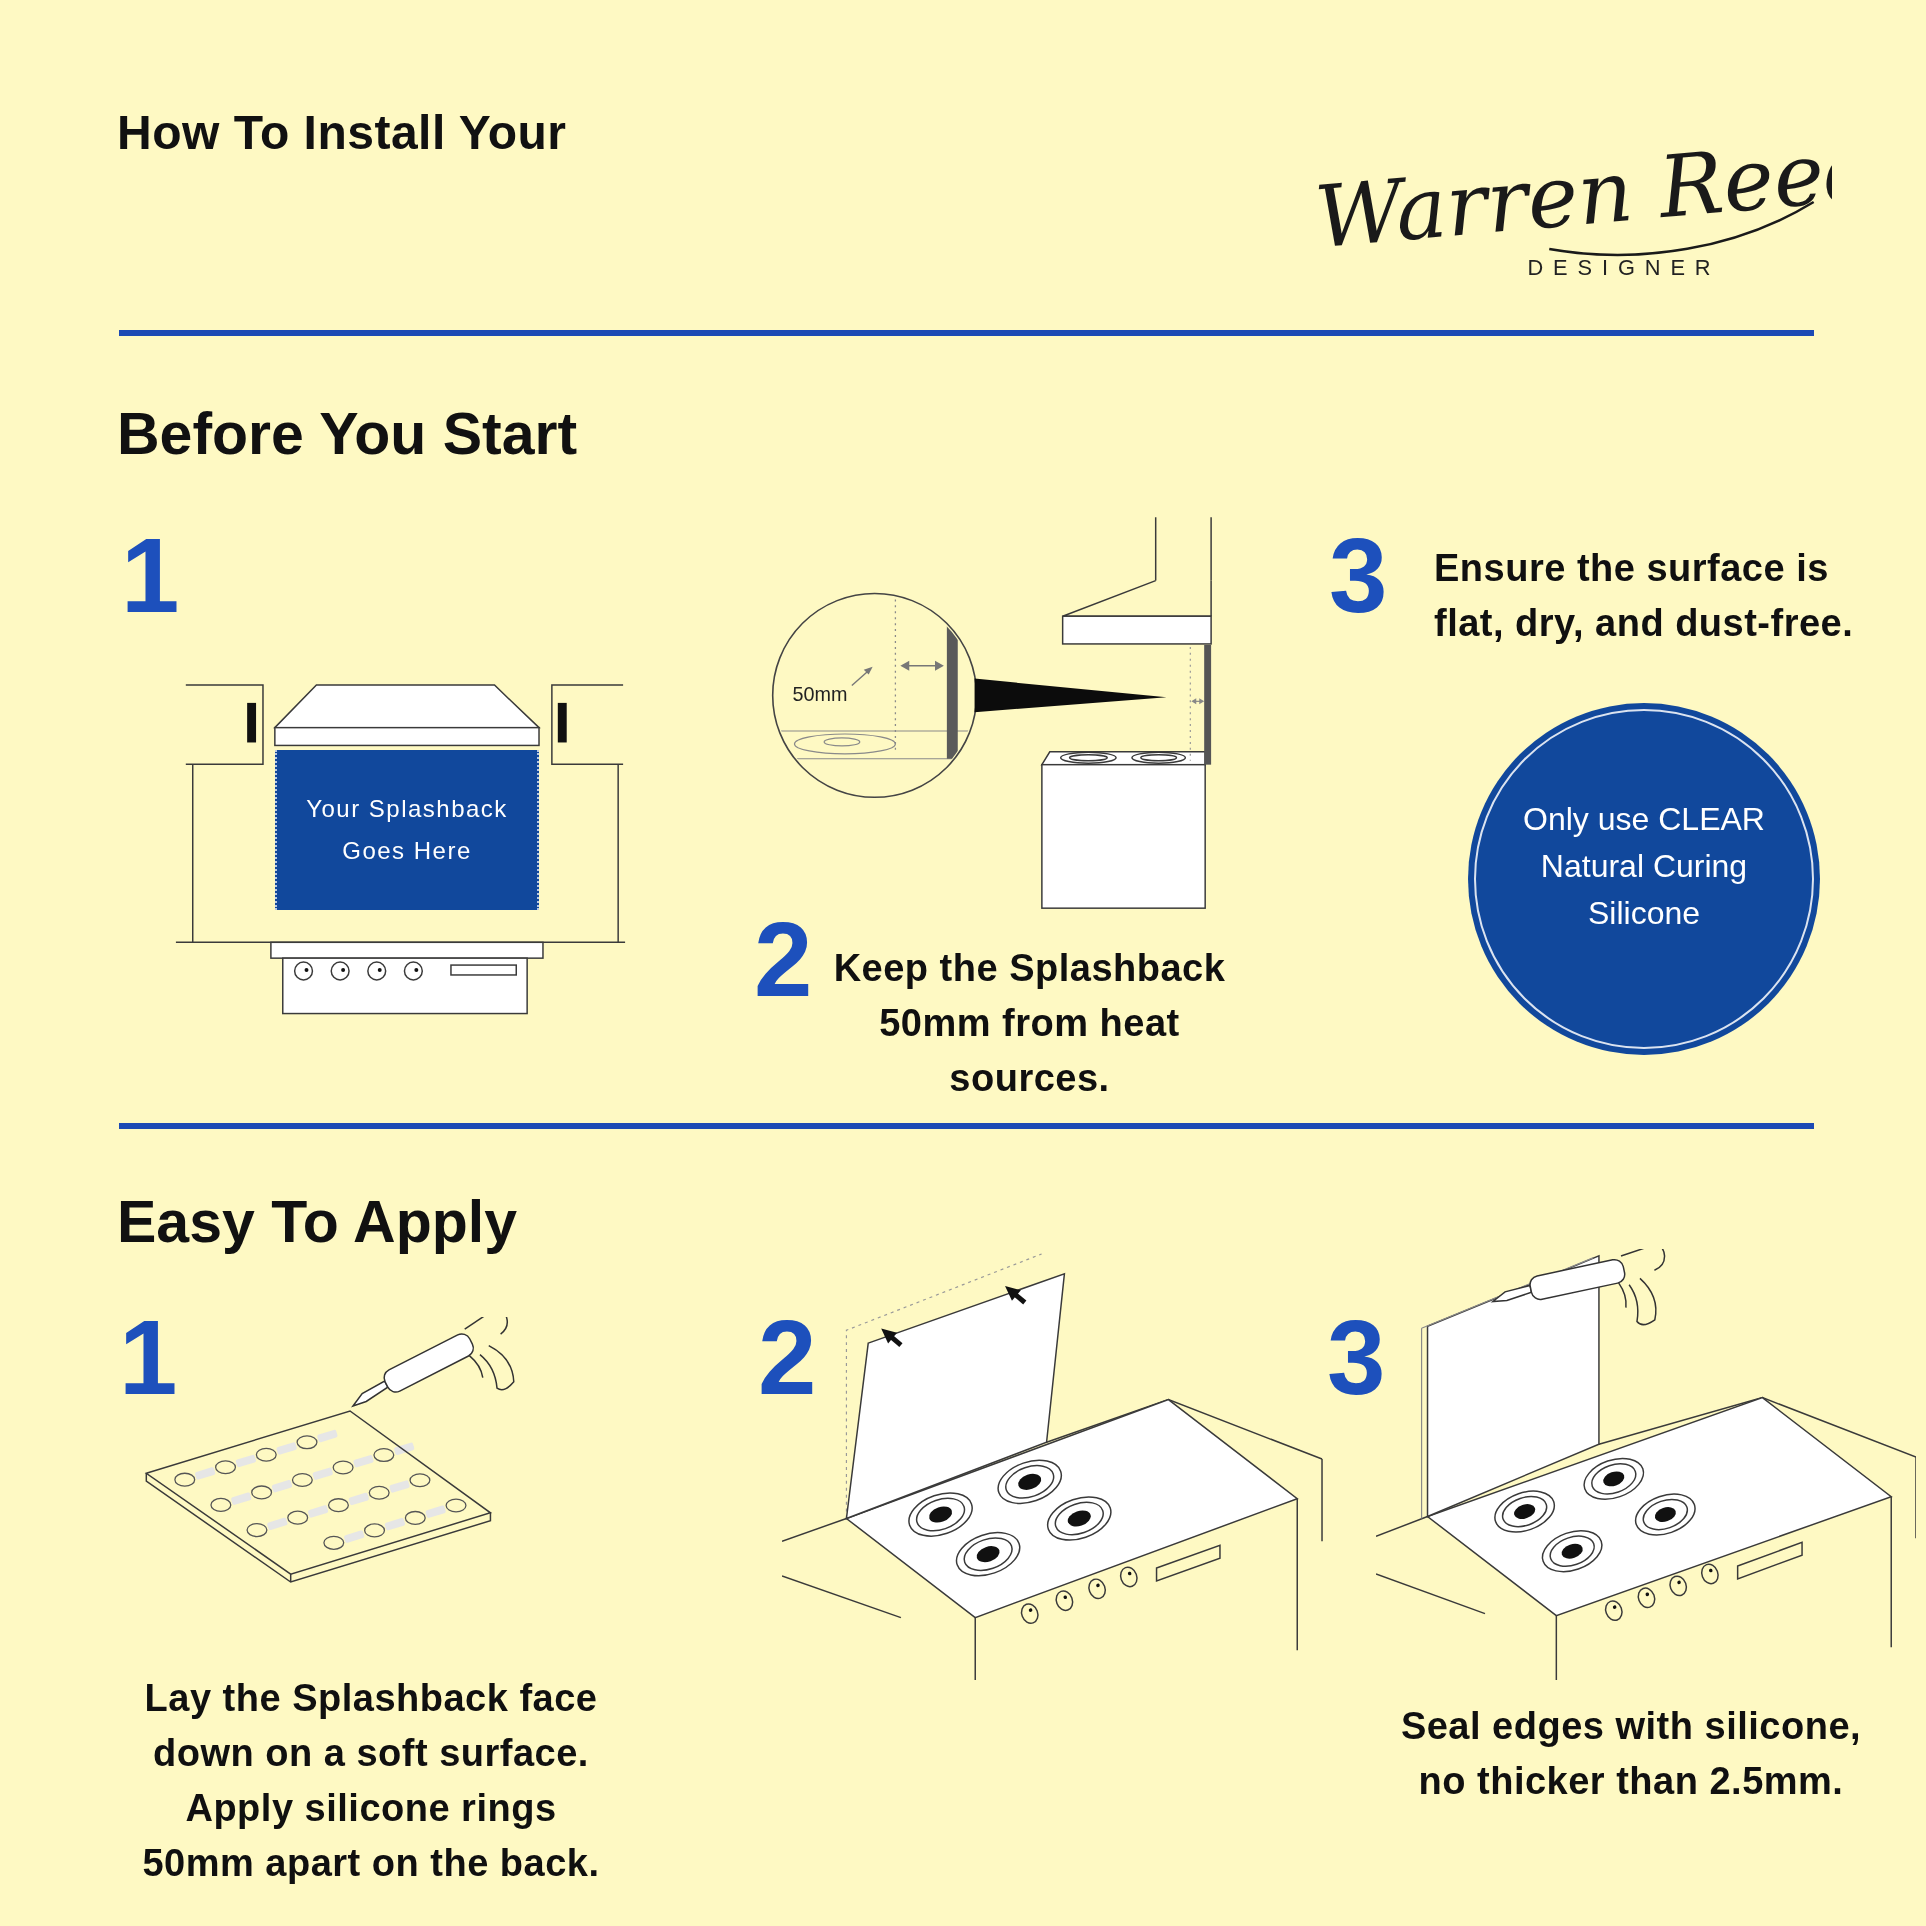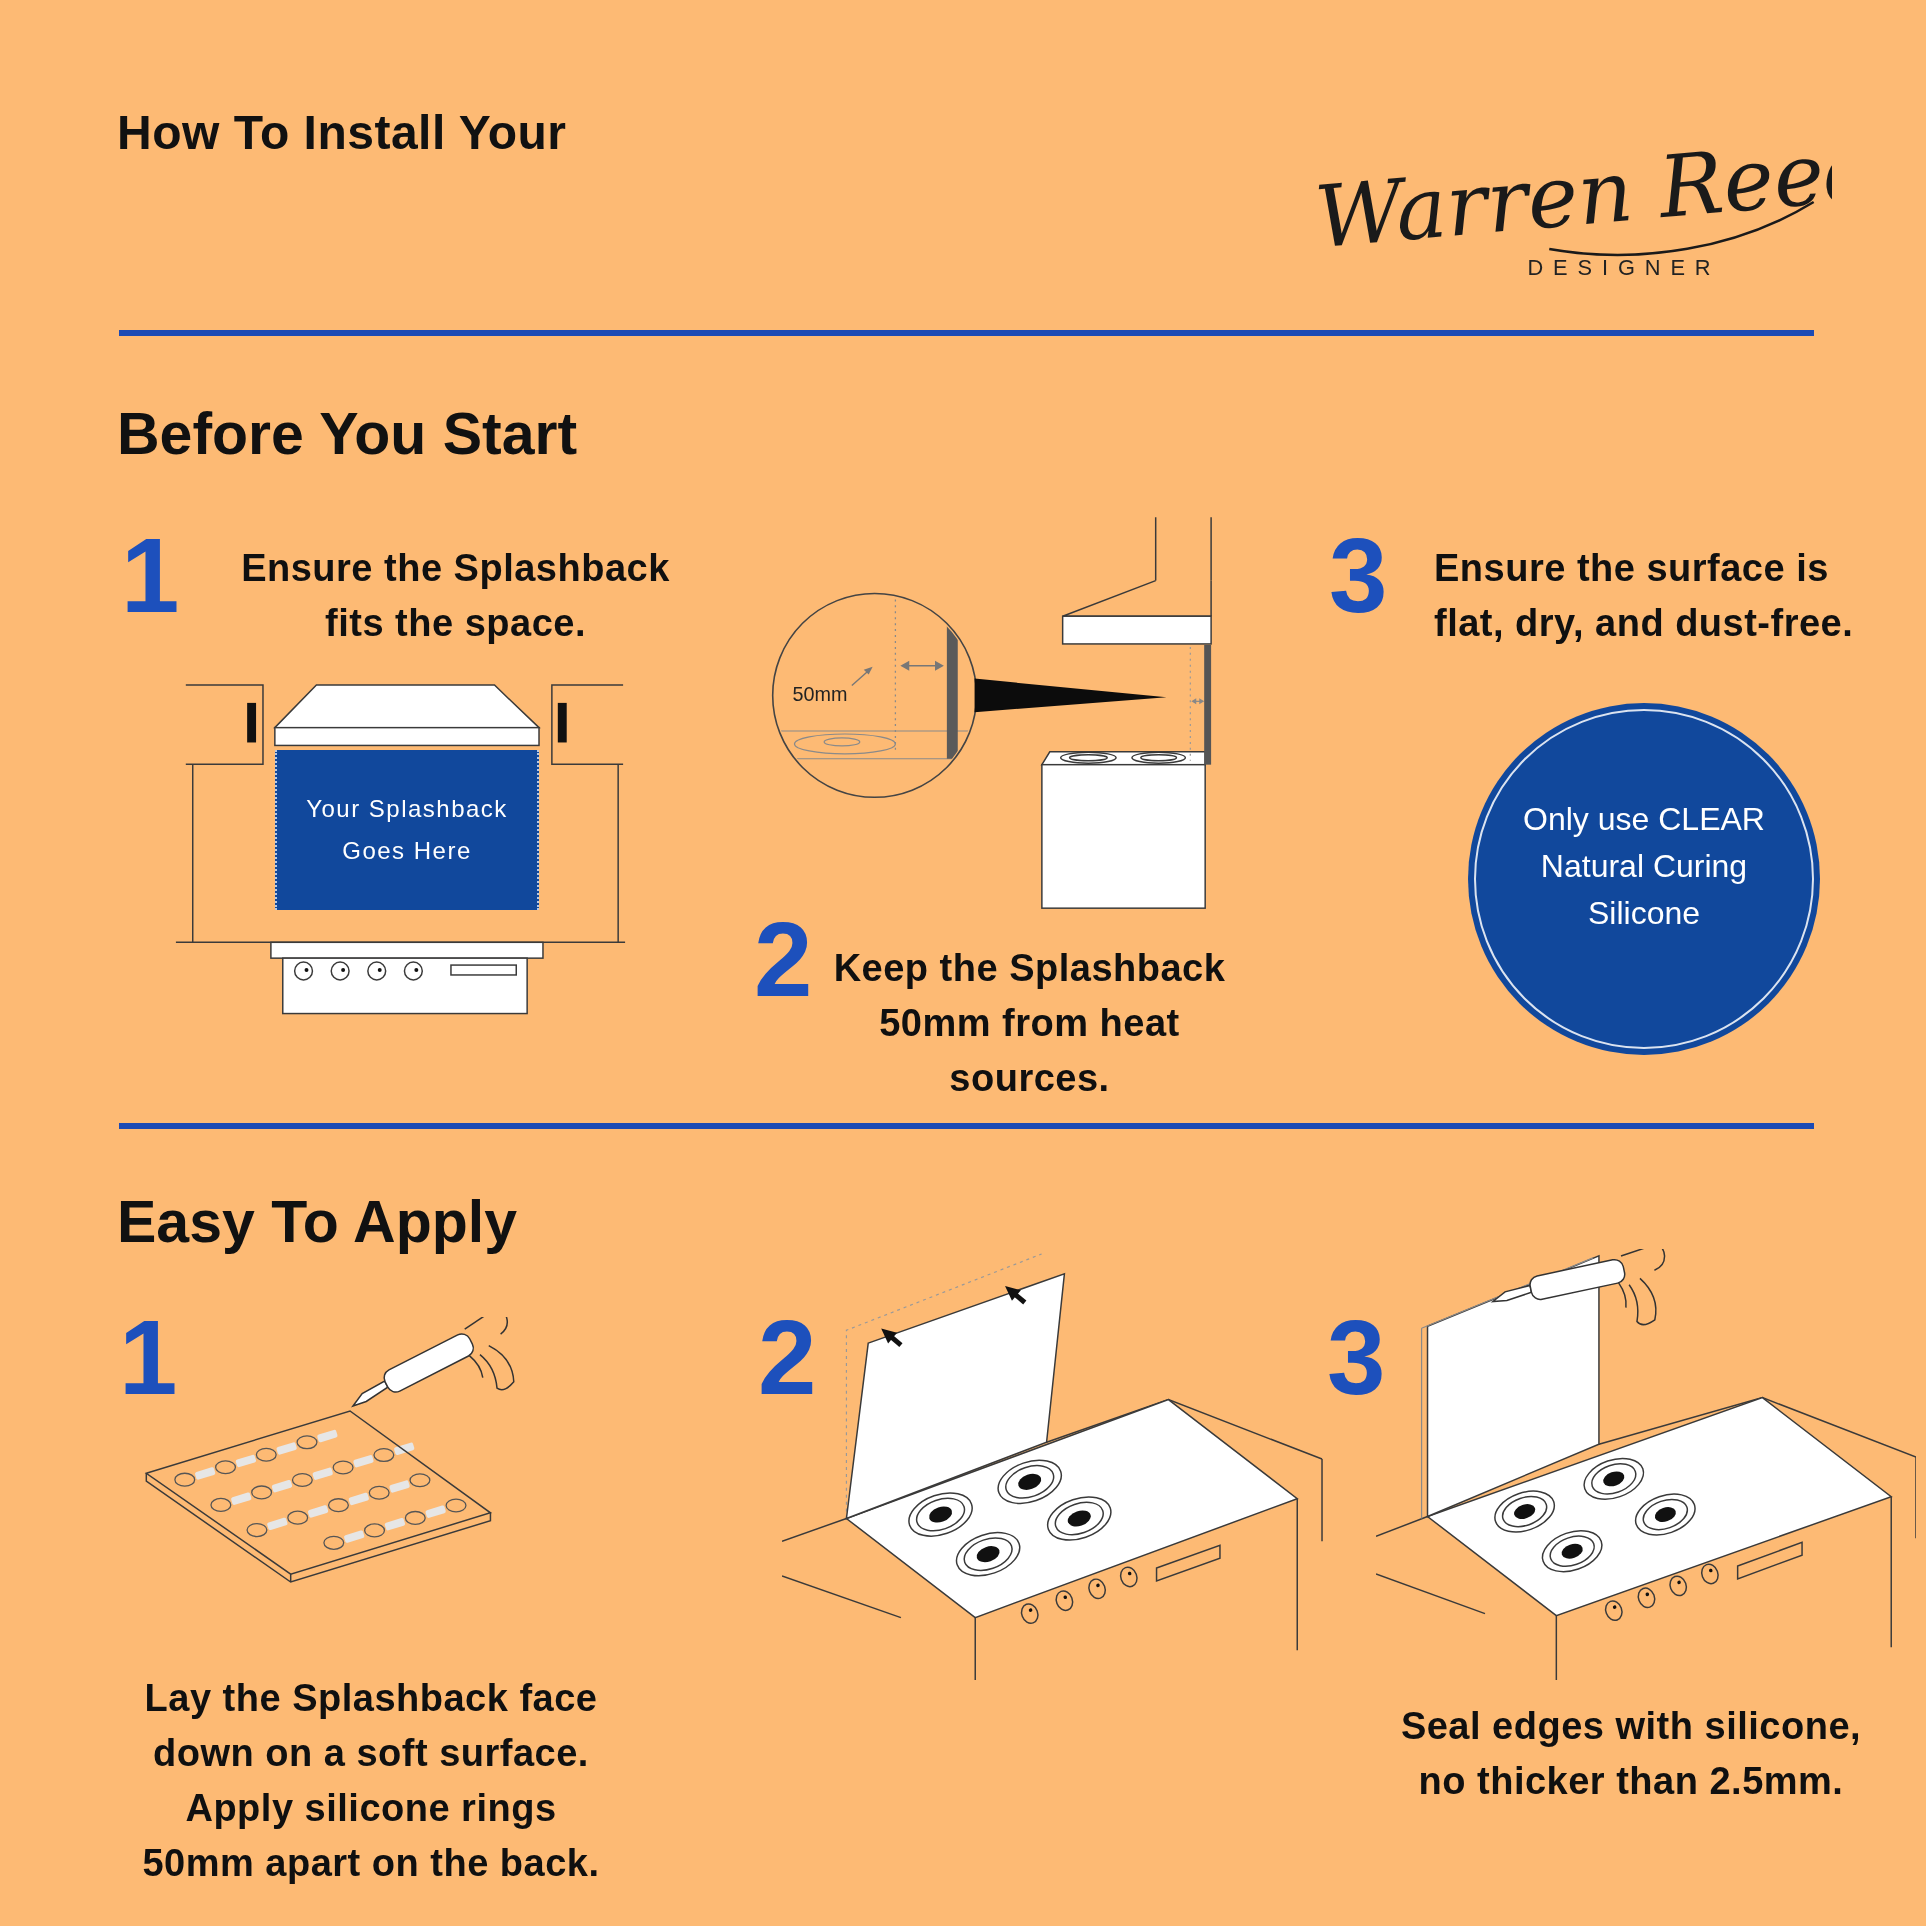--- a/index.html
+++ b/index.html
@@ -1,16 +1,16 @@
 <!DOCTYPE html>
 <html><head>
 <meta charset="utf-8">
 <style>
   html,body{margin:0;padding:0;background:#fff;}
-  .page{position:relative;width:1927px;height:1927px;background:#fdba74;overflow:hidden;
+  .page{position:relative;width:1927px;height:1927px;background:#fef9c3;overflow:hidden;
         font-family:"Liberation Sans","DejaVu Sans",sans-serif;color:#111;}
   .abs{position:absolute;}
   .t1{font-size:48px;font-weight:800;letter-spacing:0.5px;}
   .t2{font-size:79px;font-weight:800;letter-spacing:0.5px;}
   .h2{font-size:59px;font-weight:800;}
   .num{font-size:105px;font-weight:800;color:#1D50BC;line-height:1;}
   .step-text{font-size:38px;font-weight:700;line-height:55px;letter-spacing:0.5px;white-space:pre-line;color:#101010;}
   .center{text-align:center;}
   .divider{background:#1C4AB4;height:6px;}
   .blue-box{background:#11489C;color:#fff;display:flex;align-items:center;justify-content:center;
@@ -36,22 +36,20 @@
       <path d="M250,172 C340,196 440,188 520,148" stroke="#1a1a1a" stroke-width="2.5" fill="none"></path>
     </g>
     <text x="330" y="200" text-anchor="middle" font-size="22" letter-spacing="10" fill="#222">DESIGNER</text>
   </svg>
 
   <div class="abs divider" style="left:119px;top:330px;width:1695px;"></div>
 
   <div class="abs h2" style="left:117px;top:400px;">Before You Start</div>
 
   <div class="abs num" style="left:121px;top:523px;">1</div>
-  <div class="abs step-text center" style="left:218px;top:541px;width:475px;">Ensure the Splashback
-fits the space.</div>
 
   <svg class="abs" style="left:168px;top:681px;" width="465" height="396" viewBox="0 0 470 400">
     <g class="ln">
 
       <polygon points="150,4 330,4 375,47 108,47" fill="#fff"></polygon>
       <rect x="108" y="47" width="267" height="18" fill="#fff"></rect>
 
       <polyline points="18,4 96,4 96,84 18,84"></polyline>
       <line x1="25" y1="84" x2="25" y2="264"></line>
 

